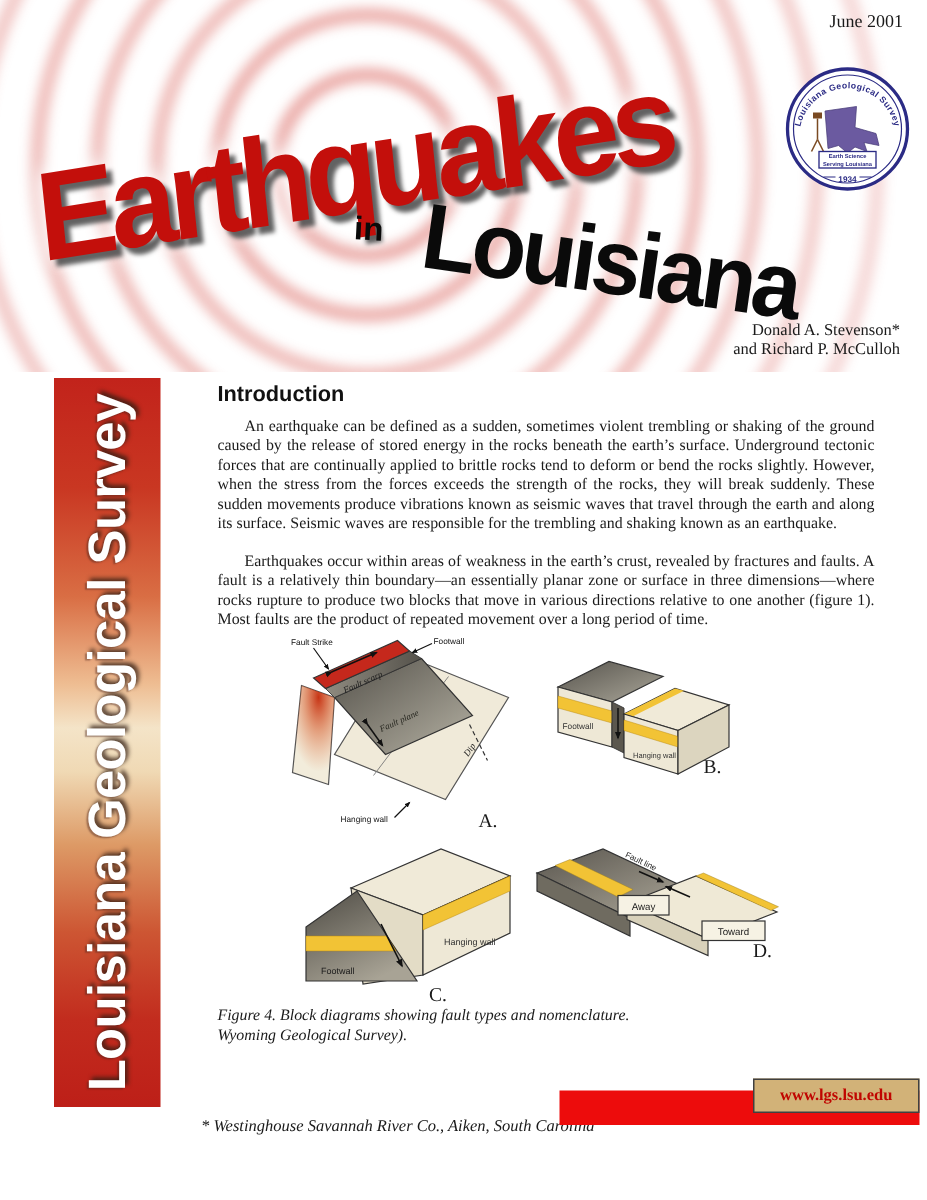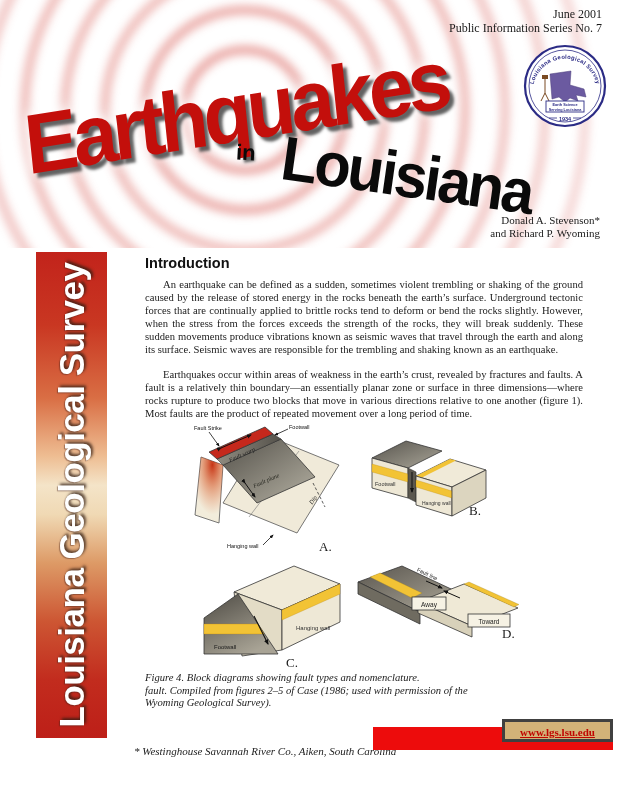--- a/index.html
+++ b/index.html
@@ -42,41 +42,40 @@
   .bodycopy p{margin:12px 0 5px 0;text-indent:18px;}
 
   
   .diagram{position:absolute;}
   .caption{position:absolute;left:145px;top:672px;font-style:italic;font-size:10.6px;line-height:12.5px;}
   .footnote{position:absolute;left:134px;top:745px;font-style:italic;font-size:11px;}
 
   
   .urlbar-red{position:absolute;left:373px;top:727px;width:240px;height:23px;background:#ed0c0c;}
   .urlbar-tan{position:absolute;left:502px;top:719px;width:111px;height:23px;background:#d2b278;
-      border:3px solid #404040;box-sizing:border-box;text-align:center;line-height:21px;
-      font-size:11px;font-weight:700;color:#c00500;text-decoration:underline;}
+      border:1px solid #404040;box-sizing:border-box;text-align:center;line-height:21px;
+      font-size:11px;font-weight:700;color:#c00500;}
 </style>
 </head>
 <body>
 
 <div class="page">
 
   <div class="ripples">
     <div class="ripple" style="left:180px;top:45px;width:110px;height:110px;border-color:rgba(206,46,38,.38)"></div>
     <div class="ripple" style="left:140px;top:5px;width:190px;height:190px;border-color:rgba(206,46,38,.36)"></div>
     <div class="ripple" style="left:100px;top:-35px;width:270px;height:270px;"></div>
     <div class="ripple" style="left:60px;top:-75px;width:350px;height:350px;"></div>
     <div class="ripple" style="left:20px;top:-115px;width:430px;height:430px;"></div>
     <div class="ripple" style="left:-20px;top:-155px;width:510px;height:510px;border-color:rgba(206,46,38,.26)"></div>
     <div class="ripple" style="left:-60px;top:-195px;width:590px;height:590px;border-color:rgba(206,46,38,.22)"></div>
     <div class="ripple" style="left:-100px;top:-235px;width:670px;height:670px;border-color:rgba(206,46,38,.18)"></div>
   </div>
 
   <div class="masthead-date">June 2001</div>
-  <div class="masthead-series">Public Information Series No. 7</div>
 
   <div class="title-main">Earthquakes</div>
   <div class="title-in">in</div>
   <div class="title-state">Louisiana</div>
 
   <svg class="logo" width="84" height="84" viewBox="0 0 84 84">
     <circle cx="42" cy="42" r="40" fill="#ffffff" stroke="#2b2b85" stroke-width="2.2"></circle>
     <circle cx="42" cy="42" r="36" fill="none" stroke="#2b2b85" stroke-width=".8"></circle>
     <defs>
         <path id="logoArc" d="M 12,58 A 32,32 0 1 1 72,58" fill="none"></path>
@@ -94,21 +93,21 @@
     <rect x="23" y="57" width="38" height="11" fill="#ffffff" stroke="#2b2b85" stroke-width=".9"></rect>
     <text x="42" y="61.5" text-anchor="middle" font-family="Liberation Sans, sans-serif" font-size="3.8" font-weight="bold" fill="#2b2b85">Earth Science</text>
     <text x="42" y="66.5" text-anchor="middle" font-family="Liberation Sans, sans-serif" font-size="3.8" font-weight="bold" fill="#2b2b85">Serving Louisiana</text>
     <line x1="26" y1="74" x2="34" y2="74" stroke="#2b2b85" stroke-width=".8"></line>
     <line x1="50" y1="74" x2="58" y2="74" stroke="#2b2b85" stroke-width=".8"></line>
     <text x="42" y="77" text-anchor="middle" font-family="Liberation Sans, sans-serif" font-size="5.5" font-weight="bold" fill="#2b2b85">1934</text>
   </svg>
 
   <div class="authors">
     <div>Donald A. Stevenson*</div>
-    <div>and Richard P. Wyoming</div>
+    <div>and Richard P. McCulloh</div>
   </div>
 
   <aside class="sidebar">
     <span class="sidebar-text">Louisiana Geological Survey</span>
   </aside>
 
   <h2 class="intro-heading">Introduction</h2>
   <div class="bodycopy">
     <p>An earthquake can be defined as a sudden, sometimes violent trembling or shaking of the ground caused by the release of stored energy in the rocks beneath the earth’s surface. Underground tectonic forces that are continually applied to brittle rocks tend to deform or bend the rocks slightly. However, when the stress from the forces exceeds the strength of the rocks, they will break suddenly. These sudden movements produce vibrations known as seismic waves that travel through the earth and along its surface. Seismic waves are responsible for the trembling and shaking known as an earthquake.</p>
     <p>Earthquakes occur within areas of weakness in the earth’s crust, revealed by fractures and faults. A fault is a relatively thin boundary—an essentially planar zone or surface in three dimensions—where rocks rupture to produce two blocks that move in various directions relative to one another (figure 1). Most faults are the product of repeated movement over a long period of time.</p>
@@ -223,21 +222,20 @@
     <line x1="104" y1="36" x2="88" y2="29" stroke="#111" stroke-width="1" marker-end="url(#mD)"></line>
     <rect x="56" y="35" width="34" height="13" fill="#f6f2e4" stroke="#333" stroke-width=".8"></rect>
     <text x="73" y="44.5" text-anchor="middle" font-family="Liberation Sans, sans-serif" font-size="6.5" fill="#222">Away</text>
     <rect x="112" y="52" width="42" height="13" fill="#f6f2e4" stroke="#333" stroke-width=".8"></rect>
     <text x="133" y="61.5" text-anchor="middle" font-family="Liberation Sans, sans-serif" font-size="6.5" fill="#222">Toward</text>
     <text x="146" y="76" font-family="Liberation Serif, serif" font-size="13" fill="#1a1a1a">D.</text>
   </svg>
 
   <div class="caption">
     <div>Figure 4. Block diagrams showing fault types and nomenclature.</div>
-    <div>fault. Compiled from figures 2–5 of Case (1986; used with permission of the</div>
     <div>Wyoming Geological Survey).</div>
   </div>
 
   <div class="footnote">* Westinghouse Savannah River Co., Aiken, South Carolina</div>
   <div class="urlbar-red"></div>
   <div class="urlbar-tan">www.lgs.lsu.edu</div>
 
 </div>
 
 </body></html>

